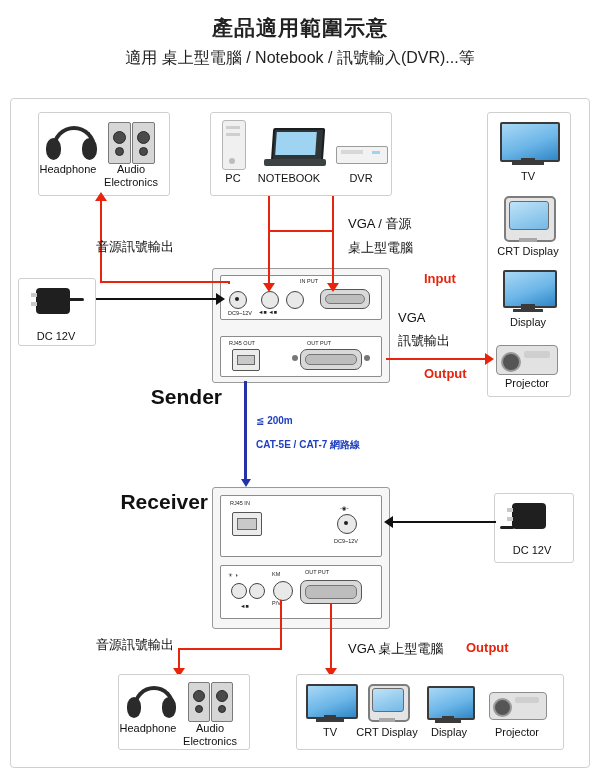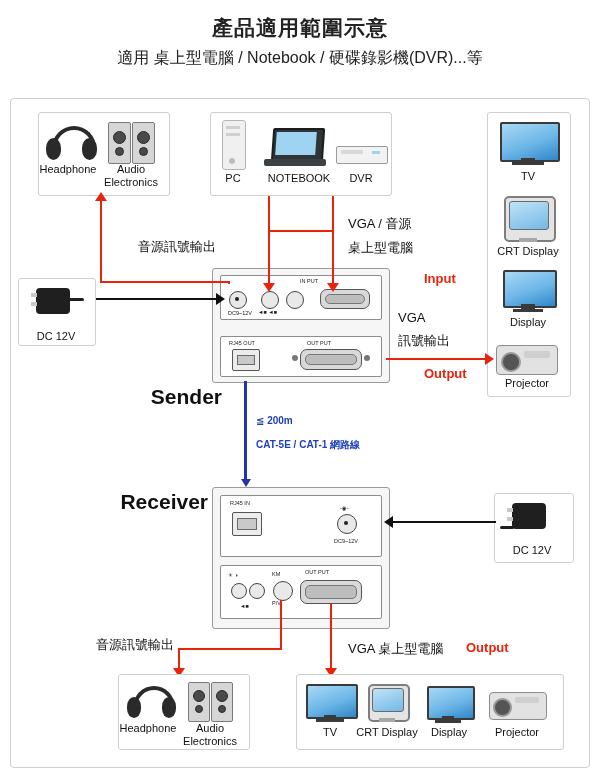--- a/index.html
+++ b/index.html
@@ -2,21 +2,21 @@
 <html><head>
 <meta charset="utf-8">
 <style>
   html,body{margin:0;padding:0;background:#ffffff;}
   body{width:600px;height:782px;position:relative;font-family:"Liberation Sans","DejaVu Sans",sans-serif;color:#111;}
   .title{position:absolute;left:0;top:14px;width:600px;text-align:center;font-size:21px;font-weight:bold;color:#222;letter-spacing:1px;}
   .subtitle{position:absolute;left:0;top:48px;width:600px;text-align:center;font-size:16px;color:#222;}
   .frame{position:absolute;left:10px;top:98px;width:578px;height:668px;border:1px solid #cfcfcf;border-radius:4px;background:#fff;}
   .box{position:absolute;border:1px solid #cfcfcf;border-radius:3px;background:#fff;}
   .lbl{position:absolute;font-size:11px;color:#111;text-align:center;line-height:1.15;}
-  .cn{font-size:13px;color:#111;text-align:right;}
+  .cn{font-size:13px;color:#111;}
   .cn-b{font-size:10px;color:#111;font-weight:bold;}
   .red{color:#e8240c;}
   .blue{color:#1f3fbf;}
   .big{font-size:21px;font-weight:bold;color:#111;}
   .line{position:absolute;background:#e8240c;}
   .line-blk{position:absolute;background:#111;}
   .line-blu{position:absolute;background:#2433a8;}
   .arrow{position:absolute;width:0;height:0;}
   .ar-up{border-left:6px solid transparent;border-right:6px solid transparent;border-bottom:9px solid #e8240c;}
   .ar-dn{border-left:6px solid transparent;border-right:6px solid transparent;border-top:9px solid #e8240c;}
@@ -50,21 +50,21 @@
   .dvr-body{position:absolute;background:#f2f2f2;border:1px solid #9b9b9b;border-radius:2px;}
   .adp{position:absolute;background:#1f1f1f;border-radius:3px;}
   .adp-pin{position:absolute;background:#c9c9c9;}
   .hp-band{position:absolute;border:4px solid #2a2a2a;border-bottom:none;border-radius:28px 28px 0 0;}
   .hp-cup{position:absolute;background:#2a2a2a;border-radius:50%/45%;}
 </style>
 </head>
 <body>
 
 <div class="title">產品適用範圍示意</div>
-<div class="subtitle">適用 桌上型電腦 / Notebook / 硬碟錄影機(DVR)...等</div>
+<div class="subtitle">適用 桌上型電腦 / Notebook / 訊號輸入(DVR)...等</div>
 
 <div class="frame"></div>
 
 <div class="box" style="left:38px;top:112px;width:130px;height:82px;"></div>
 
 <div>
   <div class="hp-band" style="left:52px;top:126px;width:36px;height:18px;"></div>
   <div class="hp-cup" style="left:46px;top:138px;width:15px;height:22px;"></div>
   <div class="hp-cup" style="left:82px;top:138px;width:15px;height:22px;"></div>
 </div>
@@ -91,21 +91,21 @@
   <div style="position:absolute;left:226px;top:133px;width:14px;height:3px;background:#cfcfcf;"></div>
   <div style="position:absolute;left:229px;top:158px;width:6px;height:6px;border-radius:50%;background:#bdbdbd;"></div>
 </div>
 <div class="lbl" style="left:213px;top:172px;width:40px;">PC</div>
 
 <div>
   <div class="lap-screen" style="left:272px;top:128px;width:48px;height:31px;"></div>
   <div class="lap-inner" style="left:276px;top:132px;width:40px;height:23px;transform:skewX(-4deg);"></div>
   <div class="lap-base" style="left:264px;top:159px;width:62px;height:7px;"></div>
 </div>
-<div class="lbl" style="left:263px;top:172px;width:72px;text-align:center;">NOTEBOOK</div>
+<div class="lbl" style="left:253px;top:172px;width:72px;text-align:center;">NOTEBOOK</div>
 
 <div>
   <div class="dvr-body" style="left:336px;top:146px;width:50px;height:16px;"></div>
   <div style="position:absolute;left:341px;top:150px;width:22px;height:4px;background:#d8d8d8;"></div>
   <div style="position:absolute;left:372px;top:151px;width:8px;height:3px;background:#9fd3f2;"></div>
 </div>
 <div class="lbl" style="left:340px;top:172px;width:42px;">DVR</div>
 
 <div class="box" style="left:487px;top:112px;width:82px;height:283px;"></div>
 
@@ -189,21 +189,21 @@
 
 <div class="line" style="left:386px;top:358px;width:102px;height:2px;"></div>
 <div class="arrow ar-rt" style="left:485px;top:353px;"></div>
 <div class="cn" style="position:absolute;left:398px;top:310px;">VGA</div>
 <div class="cn" style="position:absolute;left:398px;top:332px;">訊號輸出</div>
 <div class="cn red" style="position:absolute;left:424px;top:366px;font-weight:bold;">Output</div>
 
 <div class="line-blu" style="left:244px;top:381px;width:3px;height:100px;"></div>
 <div class="arrow ar-dn-blu" style="left:241px;top:479px;"></div>
 <div class="cn-b blue" style="position:absolute;left:256px;top:415px;">≦ 200m</div>
-<div class="cn-b blue" style="position:absolute;left:256px;top:438px;">CAT-5E / CAT-1 網路線</div>
+<div class="cn-b blue" style="position:absolute;left:256px;top:438px;">CAT-5E / CAT-7 網路線</div>
 
 <div class="unit" style="left:212px;top:487px;width:176px;height:140px;"></div>
 <div class="panel" style="left:220px;top:495px;width:160px;height:60px;"></div>
 <div class="tiny" style="left:230px;top:500px;">RJ45 IN</div>
 <div class="rj" style="left:232px;top:512px;width:28px;height:22px;"></div>
 <div class="jack" style="left:337px;top:514px;width:18px;height:18px;"></div>
 <div class="jackdot" style="left:344px;top:521px;width:4px;height:4px;"></div>
 <div class="tiny" style="left:334px;top:538px;">DC9~12V</div>
 <div class="tiny" style="left:340px;top:505px;">-◉-</div>
 <div class="panel" style="left:220px;top:565px;width:160px;height:52px;"></div>

